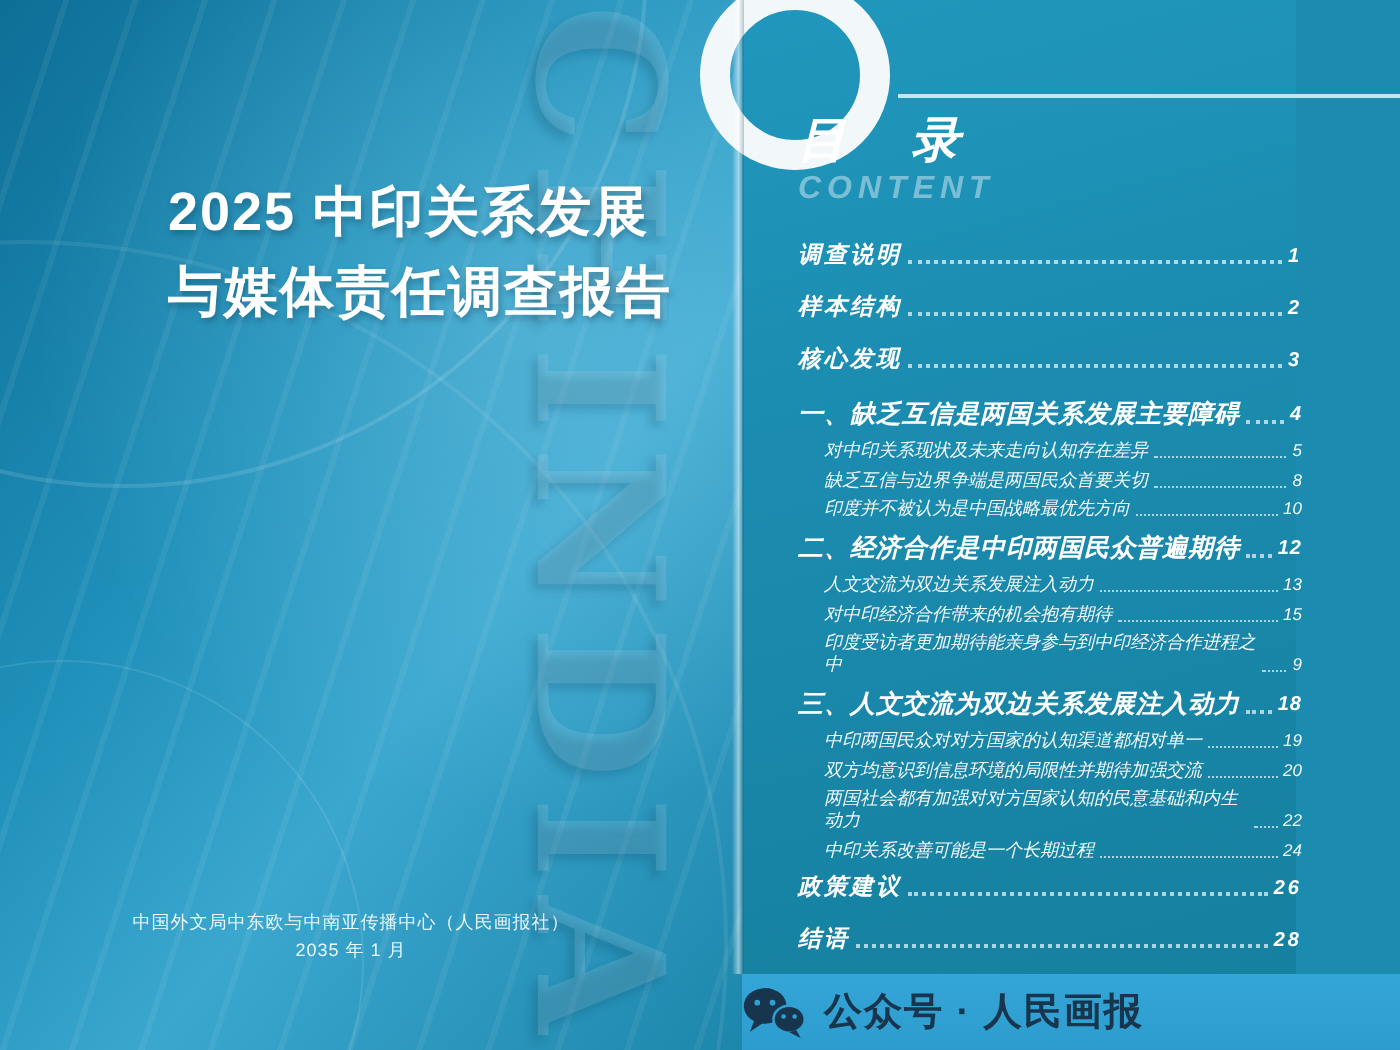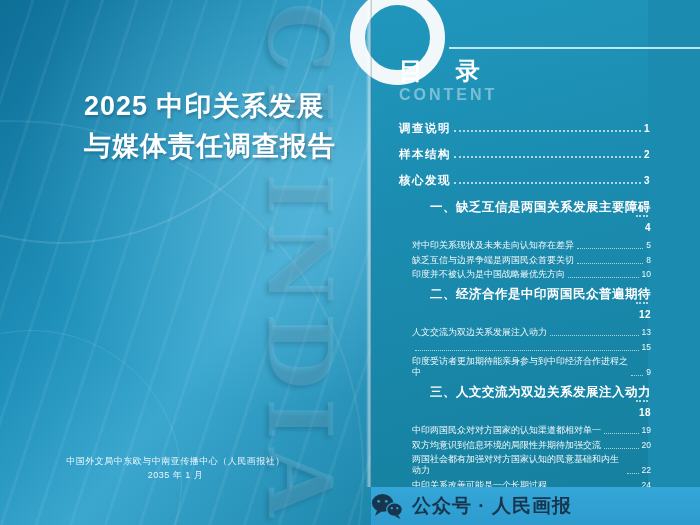--- a/index.html
+++ b/index.html
@@ -41,20 +41,21 @@
   }
   .cover-footer{
     position:absolute;left:0;top:454px;width:351px;text-align:center;
     color:#eaf7fc;font-size:9px;line-height:14px;letter-spacing:.5px;
   }
   
   .tocpage{
     position:absolute;left:371px;top:0;width:277px;height:487px;
     background:linear-gradient(165deg,#2197bd 0%,#1b8cb0 40%,#16809f 100%);
     overflow:visible;
+    font-style:italic;
   }
   .ring{
     position:absolute;left:-21px;top:-10px;width:65px;height:65px;
     border:15px solid #f2f8fa;border-radius:50%;
   }
   .topline{
     position:absolute;left:78px;top:47px;width:251px;height:2px;
     background:rgba(235,250,255,.8);
   }
   .toc-head{position:absolute;left:28px;top:58px;}
@@ -66,21 +67,21 @@
   }
   .toc-list{position:absolute;left:28px;top:122px;width:252px;}
   .toc-row{display:flex;align-items:flex-end;color:#ffffff;}
   .toc-row .dots{
     flex:1;border-bottom:2px dotted rgba(255,255,255,.65);
     margin:0 3px 3px 3px;min-width:12px;
   }
   .toc-row .pg{white-space:nowrap;}
   .toc-row.top{font-weight:bold;font-size:11.5px;line-height:13px;margin-bottom:13px;letter-spacing:1.5px;}
   .toc-row.end{font-weight:bold;font-size:11.5px;line-height:13px;margin-top:7px;margin-bottom:13px;letter-spacing:1.5px;text-align:right;}
-  .toc-row.header{font-weight:bold;font-size:12.5px;line-height:15px;margin:7px 0 5px 0;letter-spacing:.5px;flex-direction:column;}
+  .toc-row.header{font-weight:bold;font-size:12.5px;line-height:15px;margin:7px 0 5px 0;letter-spacing:.5px;}
   .toc-row.header .pg{font-size:10px;}
   .toc-row.top .pg,.toc-row.end .pg{font-size:10px;}
   .toc-row.sub{font-size:9px;line-height:11px;margin-bottom:3.5px;padding-left:13px;color:rgba(255,255,255,.95);}
   .toc-row.sub .dots{border-bottom-width:1.5px;margin-bottom:2px;}
   .toc-row.sub .pg{font-size:8.5px;}
   
   .spine{
     position:absolute;left:366px;top:0;width:6px;height:487px;
     background:linear-gradient(90deg,rgba(255,255,255,0),rgba(255,255,255,.5) 55%,rgba(0,50,70,.25));
   }
@@ -164,20 +165,21 @@
           <span class="lab">二、经济合作是中印两国民众普遍期待</span>
           <span class="dots"></span>
           <span class="pg">12</span>
         </div>
         <div class="toc-row sub">
           <span class="lab">人文交流为双边关系发展注入动力</span>
           <span class="dots"></span>
           <span class="pg">13</span>
         </div>
         <div class="toc-row sub">
+          <span class="lab">对中印经济合作带来的机会抱有期待</span>
           <span class="dots"></span>
           <span class="pg">15</span>
         </div>
         <div class="toc-row sub">
           <span class="lab">印度受访者更加期待能亲身参与到中印经济合作进程之中</span>
           <span class="dots"></span>
           <span class="pg">9</span>
         </div>
         <div class="toc-row header">
           <span class="lab">三、人文交流为双边关系发展注入动力</span>

